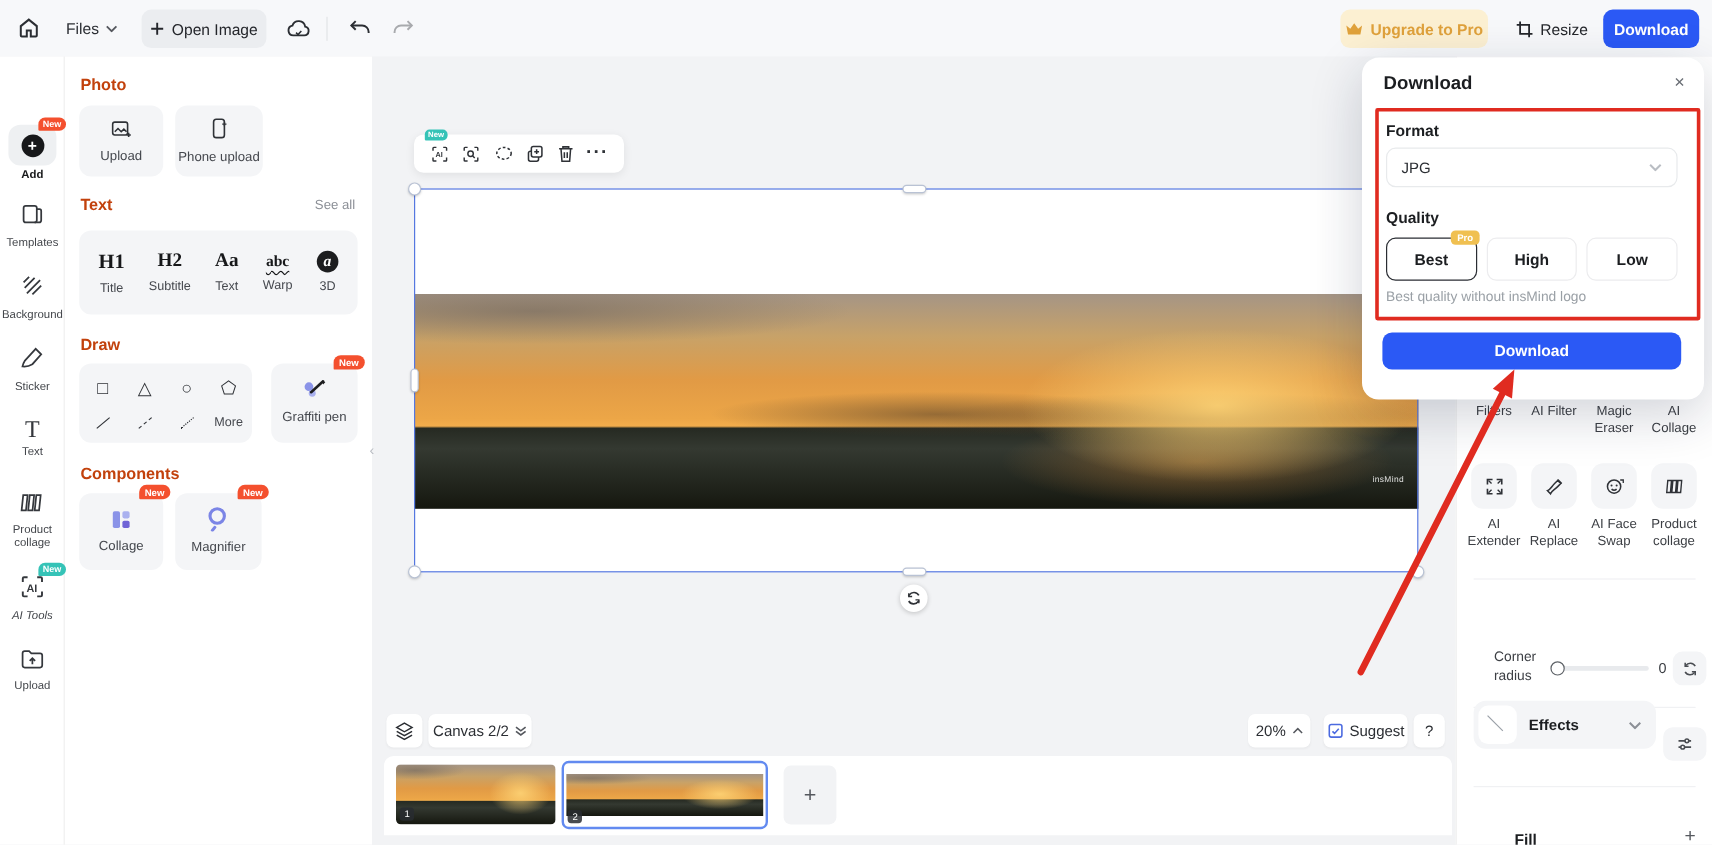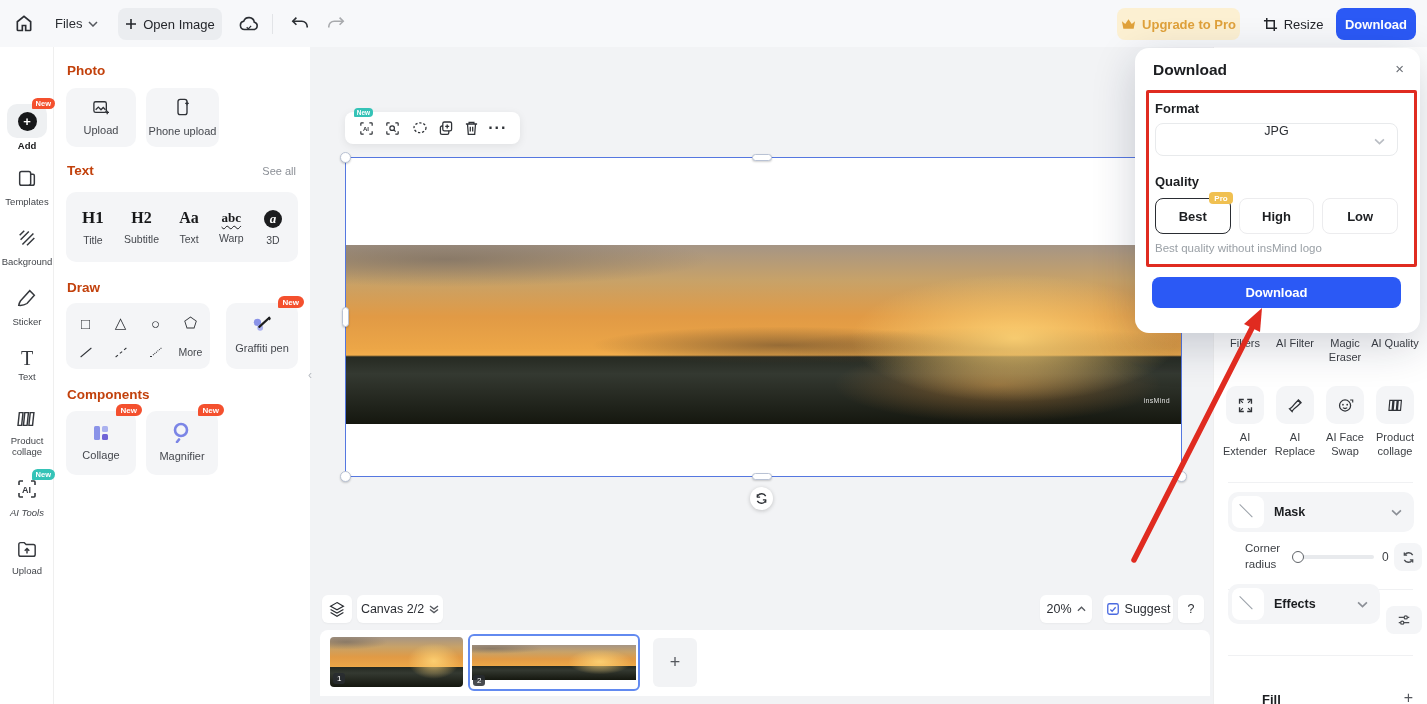--- a/index.html
+++ b/index.html
@@ -111,21 +111,21 @@
   .fill-row { position:absolute; left:16px; right:14px; top:642px; display:flex; justify-content:space-between; align-items:flex-end;margin-left:32px; }
   .fill-lb { font-size:13px; font-weight:700; color:#1c1e21; }
   .plus-ic { font-size:16px; color:#55585e; cursor:pointer; }
 
   
   .popup { position:absolute; left:1135px; top:48px; width:285px; height:285px; background:#fff; border-radius:14px; box-shadow:0 12px 44px rgba(20,30,60,.2); z-index:10; }
   .popup-title { position:absolute; left:18px; top:13px; font-size:15.5px; font-weight:700; color:#1c1e21; }
   .popup-close { position:absolute; right:16px; top:12px; font-size:15px; color:#6b6f76; cursor:pointer; }
   .red-rect { position:absolute; left:11px; top:42px; width:271px; height:177px; border:3px solid #e02b20; border-radius:2px; pointer-events:none; z-index:3; }
   .fld-label { position:absolute; left:20px; font-size:13px; font-weight:700; color:#1c1e21; }
-  .select { position:absolute; left:20px; top:75px; width:243px; height:33px; border:1px solid #e8eaec; border-radius:8px; background:#fff; display:flex; align-items:center; padding:0 12px; font-size:12.5px; color:#2b2e33; cursor:pointer;flex-direction:column; }
+  .select { position:absolute; left:20px; top:75px; width:243px; height:33px; border:1px solid #e8eaec; border-radius:8px; background:#fff; display:flex; align-items:center; padding:0 12px; font-size:12.5px; color:#2b2e33; cursor:pointer; }
   .select .chev { margin-left:auto; }
   .qrow { position:absolute; left:20px; top:150px; width:243px; display:flex; gap:8px; }
   .qbtn { flex:1; height:36px; border-radius:8px; background:#fff; border:1px solid #ececee; display:flex; align-items:center; justify-content:center; font-size:13px; font-weight:700; color:#1c1e21; cursor:pointer; position:relative; }
   .qbtn.sel { border:1.4px solid #2a2d33; }
   .pro-tag { position:absolute; top:-7px; right:-3px; background:#f0c051; color:#fff; font-size:8px; font-weight:700; padding:1.5px 5px; border-radius:4px; }
   .note { position:absolute; left:20px; top:194px; font-size:11.5px; color:#9aa0a6; }
   .popup-cta { position:absolute; left:17px; top:229px; width:249px; height:31px; background:#2b59f5; border-radius:8px; color:#fff; font-size:13px; font-weight:600; display:flex; align-items:center; justify-content:center; cursor:pointer; }
 
   .arrow-overlay { position:absolute; left:0; top:0; width:1427px; height:704px; z-index:20; pointer-events:none; }
 </style>
@@ -449,21 +449,21 @@
   <div class="add-thumb">
     <span>+</span>
   </div>
 </div>
 
 <div class="rpanel">
   <div class="rrow-labels">
     <span class="rcol">Filters</span>
     <span class="rcol">AI Filter</span>
     <span class="rcol">Magic Eraser</span>
-    <span class="rcol">AI Quality</span>
+    <span class="rcol">AI Collage</span>
   </div>
   <div class="rrow2">
     <div class="rcol">
       <div class="tile">
         <svg width="17" height="17" viewBox="0 0 20 20" fill="none" stroke="#2f3237" stroke-width="1.6">
             <path d="M12 3h5v5M8 3H3v5M3 12v5h5M17 12v5h-5"></path>
             <path d="M13 7l3-3M7 7 4 4M7 13l-3 3M13 13l3 3" stroke-width="1.3"></path>
           </svg>
       </div>
       <span>AI Extender</span>
@@ -492,27 +492,20 @@
       <div class="tile">
         <svg width="17" height="16" viewBox="0 0 22 20" fill="none" stroke="#2f3237" stroke-width="1.5">
             <path d="M4 4h4v13H4zM9.5 4h4v13h-4zM15 4h4v13h-4z" transform="skewX(-5)"></path>
           </svg>
       </div>
       <span>Product collage</span>
     </div>
   </div>
   <div class="rdivider" style="top:435px;"></div>
 
-  <div class="prop-bar" style="top:445px; width:186px;">
-    <div class="prop-thumb"></div>
-    <span class="prop-name">Mask</span>
-    <svg class="chev" width="11" height="7" viewBox="0 0 10 6" fill="none" stroke="#8b8f96" stroke-width="1.5" style="margin-right:8px;">
-        <path d="M1 1l4 4 4-4"></path>
-      </svg>
-  </div>
   <span class="cr-label" style="top:494px;">Corner radius</span>
   <div class="slider-track" style="left:82px; top:508px;"></div>
   <div class="slider-knob" style="left:78px; top:504px;"></div>
   <span class="cr-value" style="left:168px; top:503px;">0</span>
   <div class="sq-btn" style="left:180px; top:496px; background:#f4f5f7;">
     <svg width="13" height="13" viewBox="0 0 14 14" fill="none" stroke="#4a4d52" stroke-width="1.4">
         <path d="M11.5 4.5A5 5 0 0 0 3 4"></path>
         <path d="M2.5 1.5v3h3"></path>
         <path d="M2.5 9.5A5 5 0 0 0 11 10"></path>
         <path d="M11.5 12.5v-3h-3"></path>

